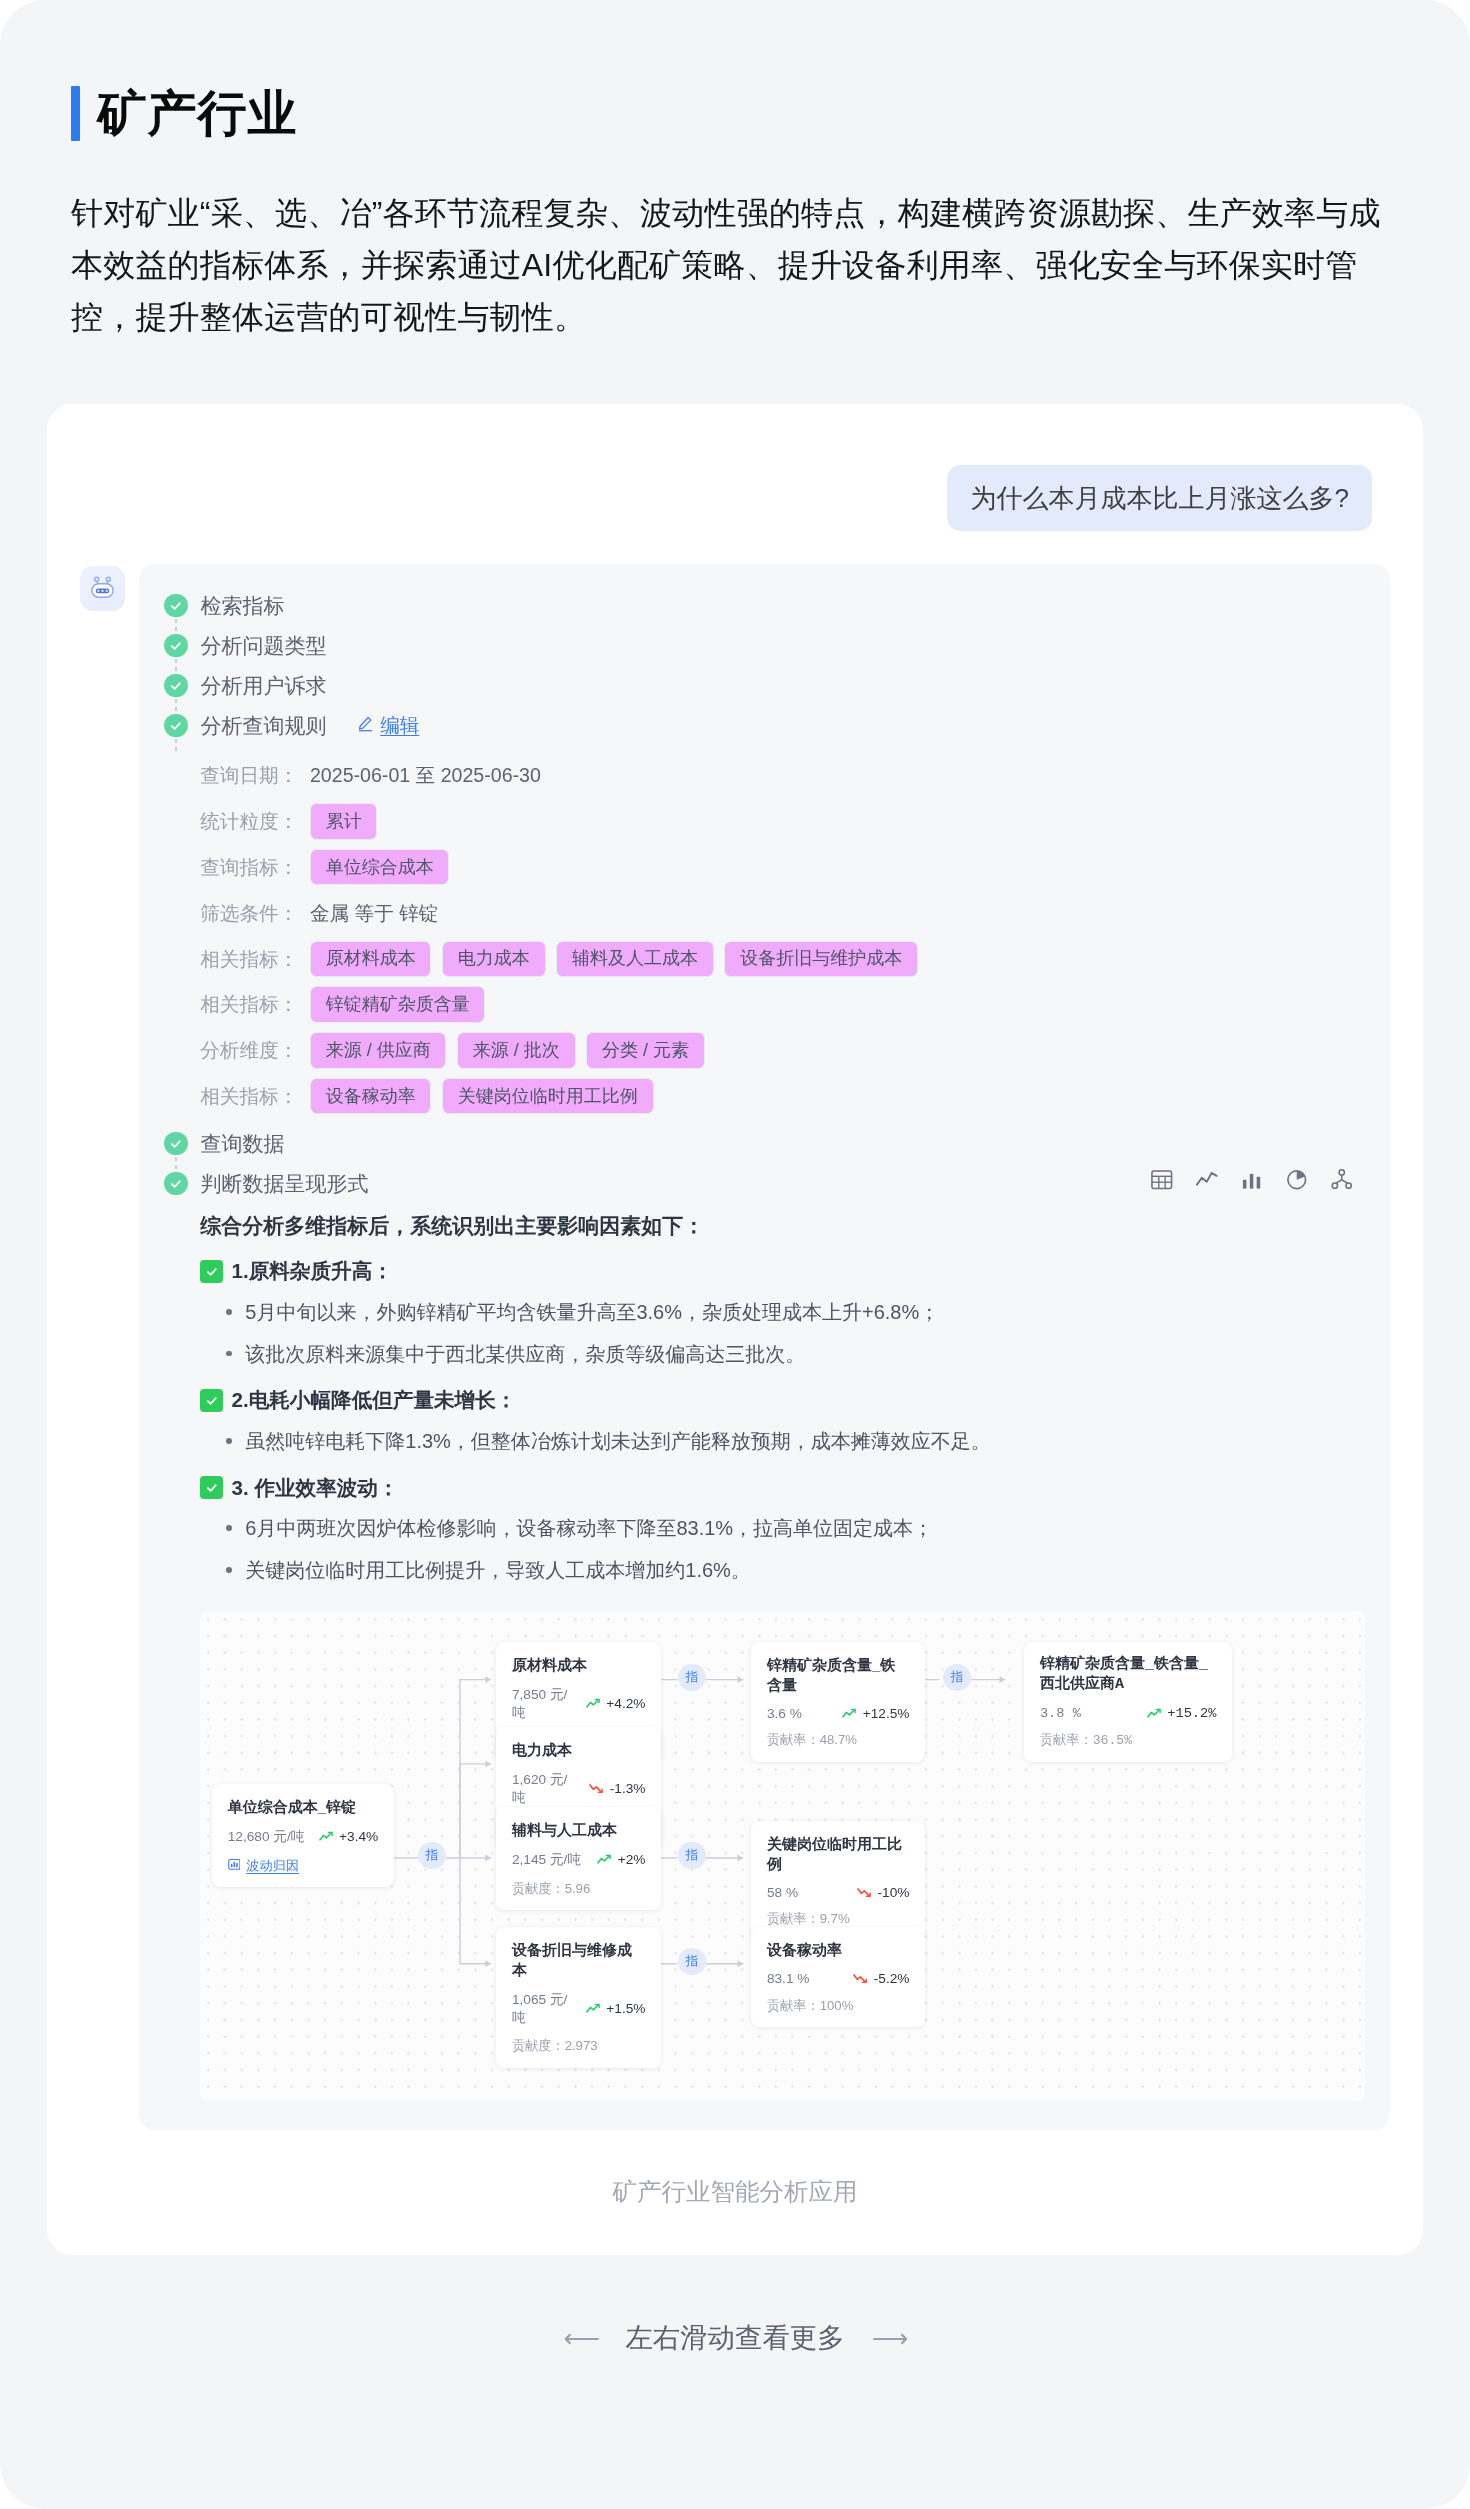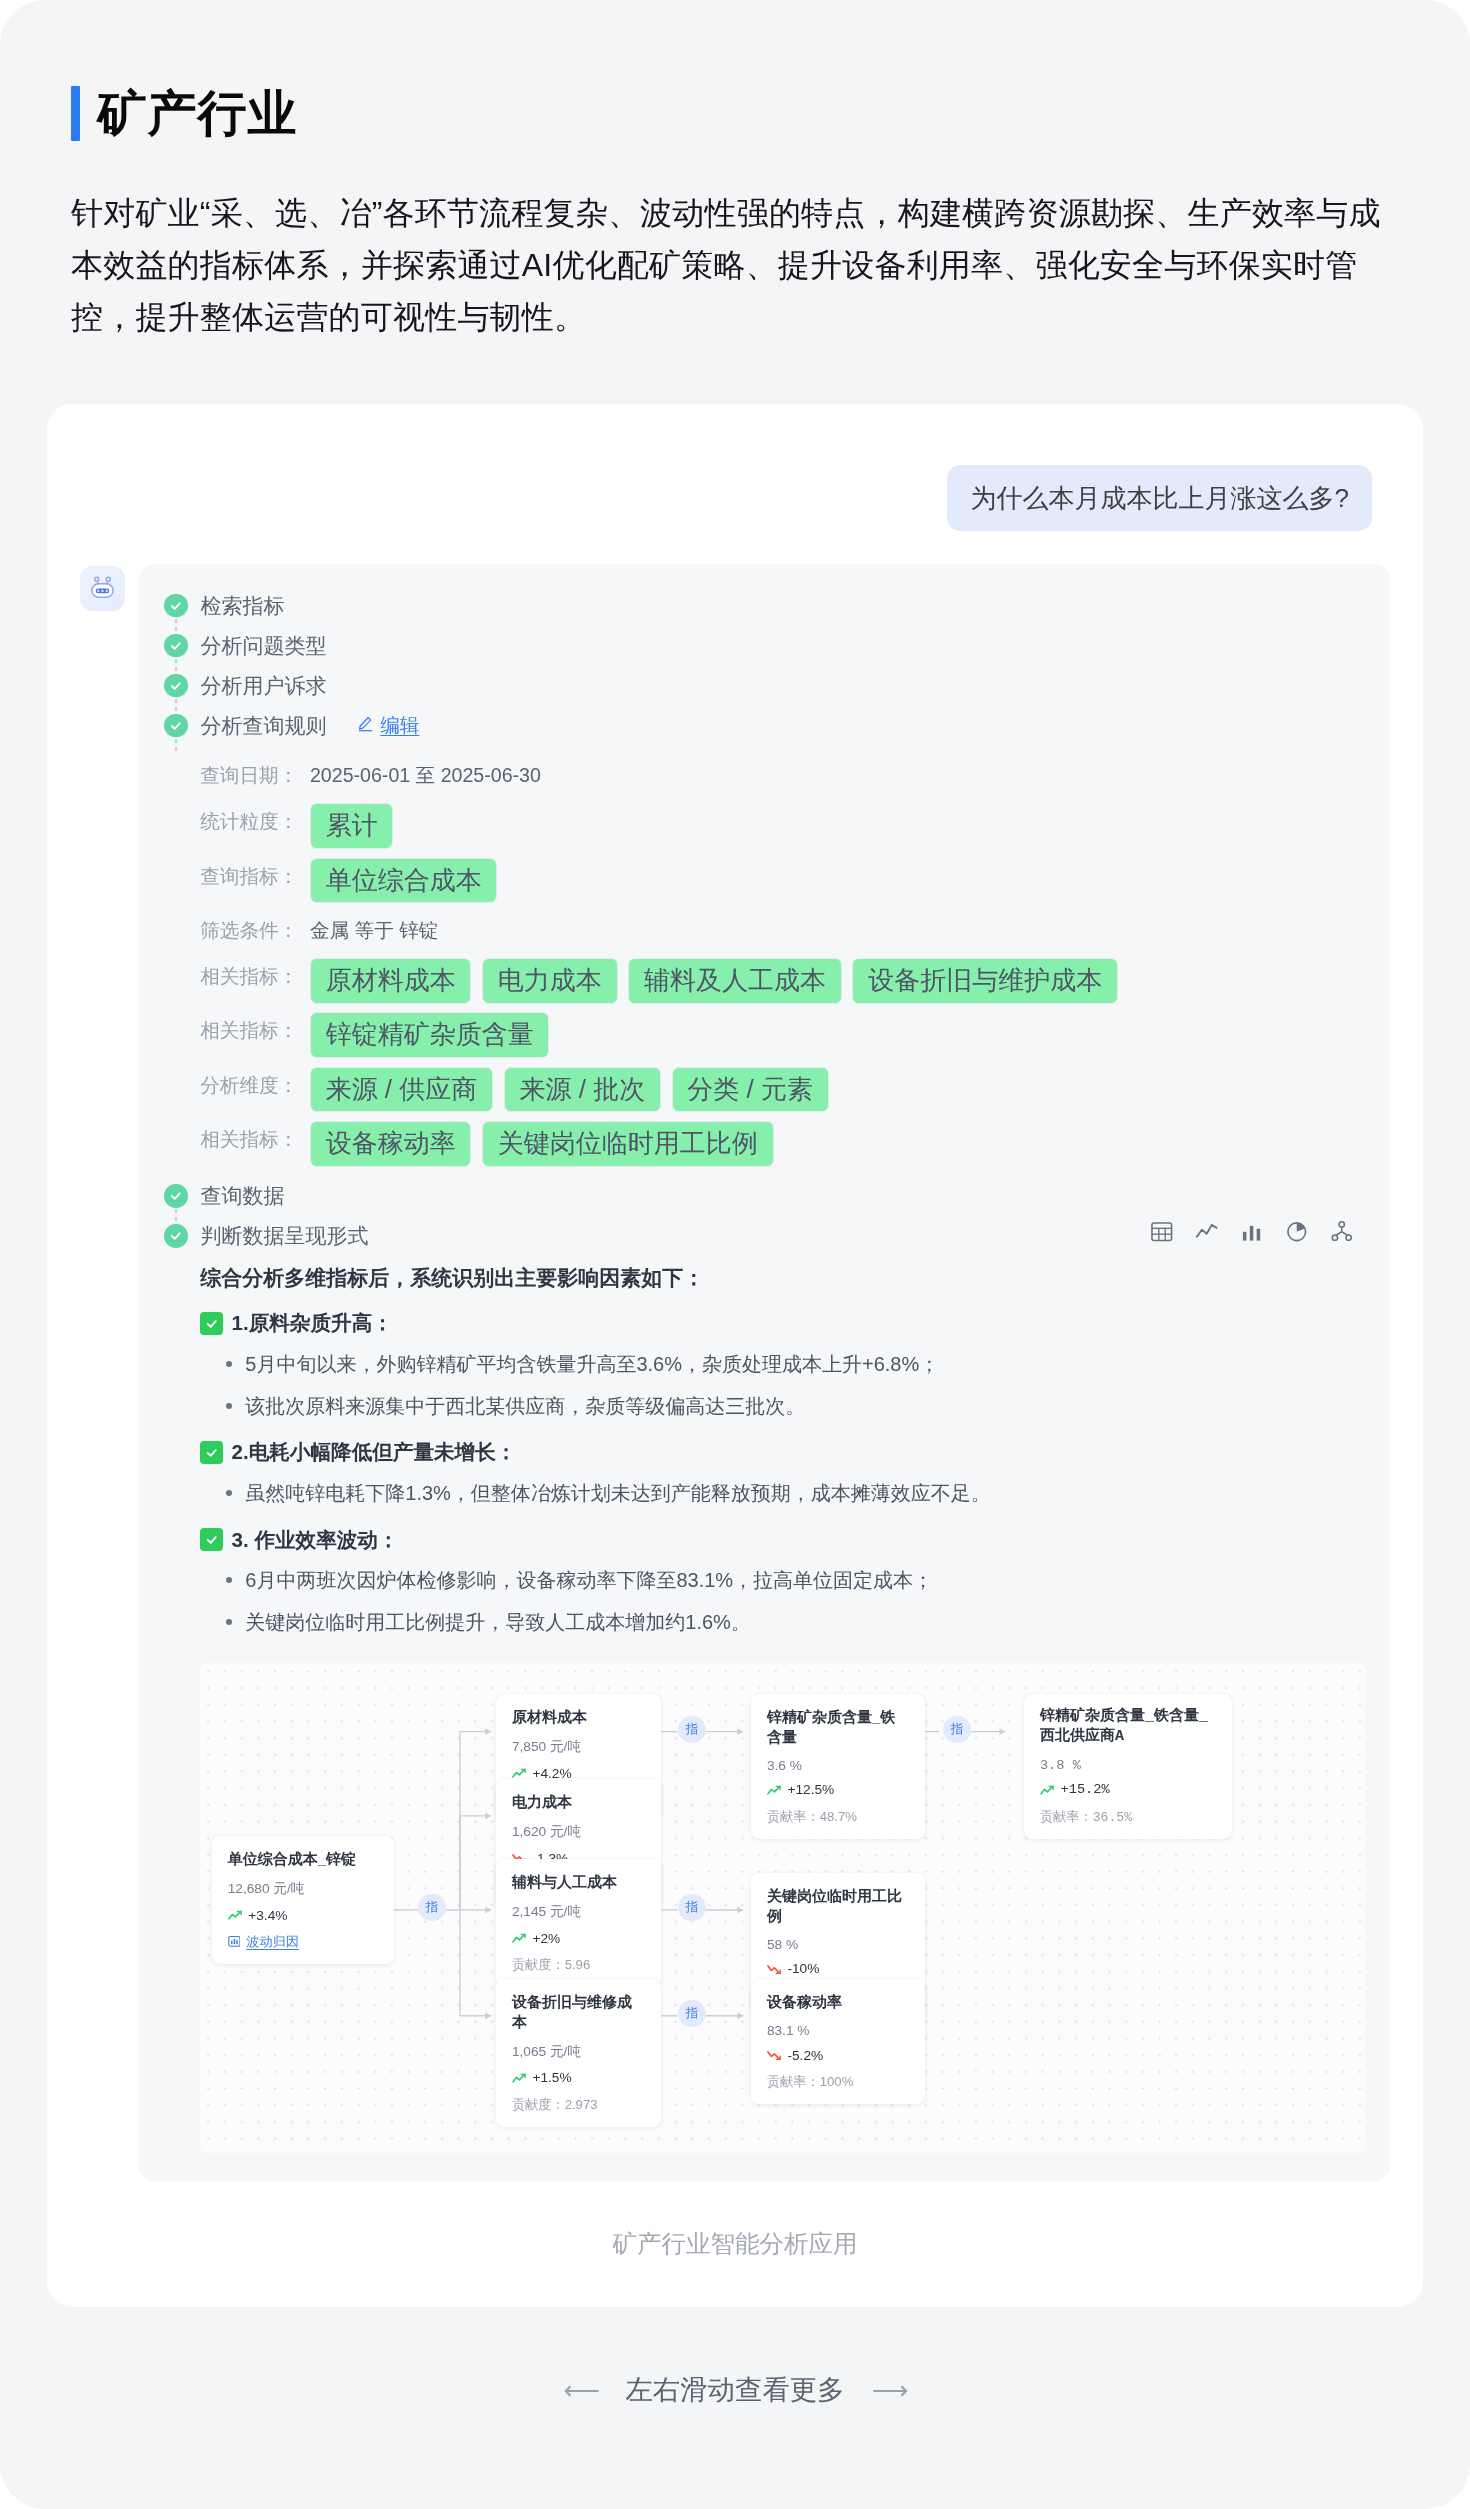--- a/index.html
+++ b/index.html
@@ -112,22 +112,22 @@
     display: flex; align-items: flex-start; gap: 11.8px;
     margin-bottom: 8.8px; min-height: 37px;
   }
   .rule-key {
     font-size: 19.6px; color: #9aa0ad; flex: 0 0 auto;
     line-height: 37px; white-space: nowrap;
   }
   .rule-plain { font-size: 19.6px; color: #5b6270; line-height: 37px; }
   .chips { display: flex; flex-wrap: wrap; gap: 10.8px; }
   .chip {
-    background: #86efac; border: 1px solid #e8eaef; border-radius: 6.9px;
-    padding: 6.9px 14.7px; font-size: 26px; color: #4e5566; line-height: 1.15;
+    background: #f0abfc; border: 1px solid #e8eaef; border-radius: 6.9px;
+    padding: 6.9px 14.7px; font-size: 18px; color: #4e5566; line-height: 1.15;
   }
 
   
   .viz-toolbar {
     display: flex; gap: 19.6px; justify-content: flex-end;
     margin: -37px 9.8px 0 0;
   }
   .viz-toolbar .ic { width: 25.5px; height: 25.5px; cursor: pointer; }
 
   
@@ -171,22 +171,22 @@
     background: #ffffff;
     border-radius: 8.8px;
     box-shadow: 0 1px 4.9px rgba(25,38,70,0.09);
     padding: 13.7px 15.7px 12.7px 15.7px;
   }
   .node-title {
     font-size: 15px; font-weight: 700; color: #2f3542;
     line-height: 1.32; margin-bottom: 10.8px;
   }
   .node-metric {
-    display: flex; align-items: flex-start; justify-content: space-between;
-    gap: 9.8px; margin-bottom: 10.8px; flex-direction: column;
+    display: flex; align-items: center; justify-content: space-between;
+    gap: 9.8px; margin-bottom: 10.8px;
   }
   .node-value { font-size: 13.7px; color: #767d8d; }
   .node-delta { display: flex; align-items: center; gap: 5.9px; font-size: 13.7px; }
   .node-delta.up { color: #2f3542; }
   .node-delta.down { color: #2f3542; }
   .node-contrib { font-size: 13.2px; color: #9aa0ad; }
   .node-link {
     display: flex; align-items: center; gap: 5.9px;
     font-size: 13.2px; color: #3b7ef0;
     text-decoration: underline; text-underline-offset: 2.9px;

